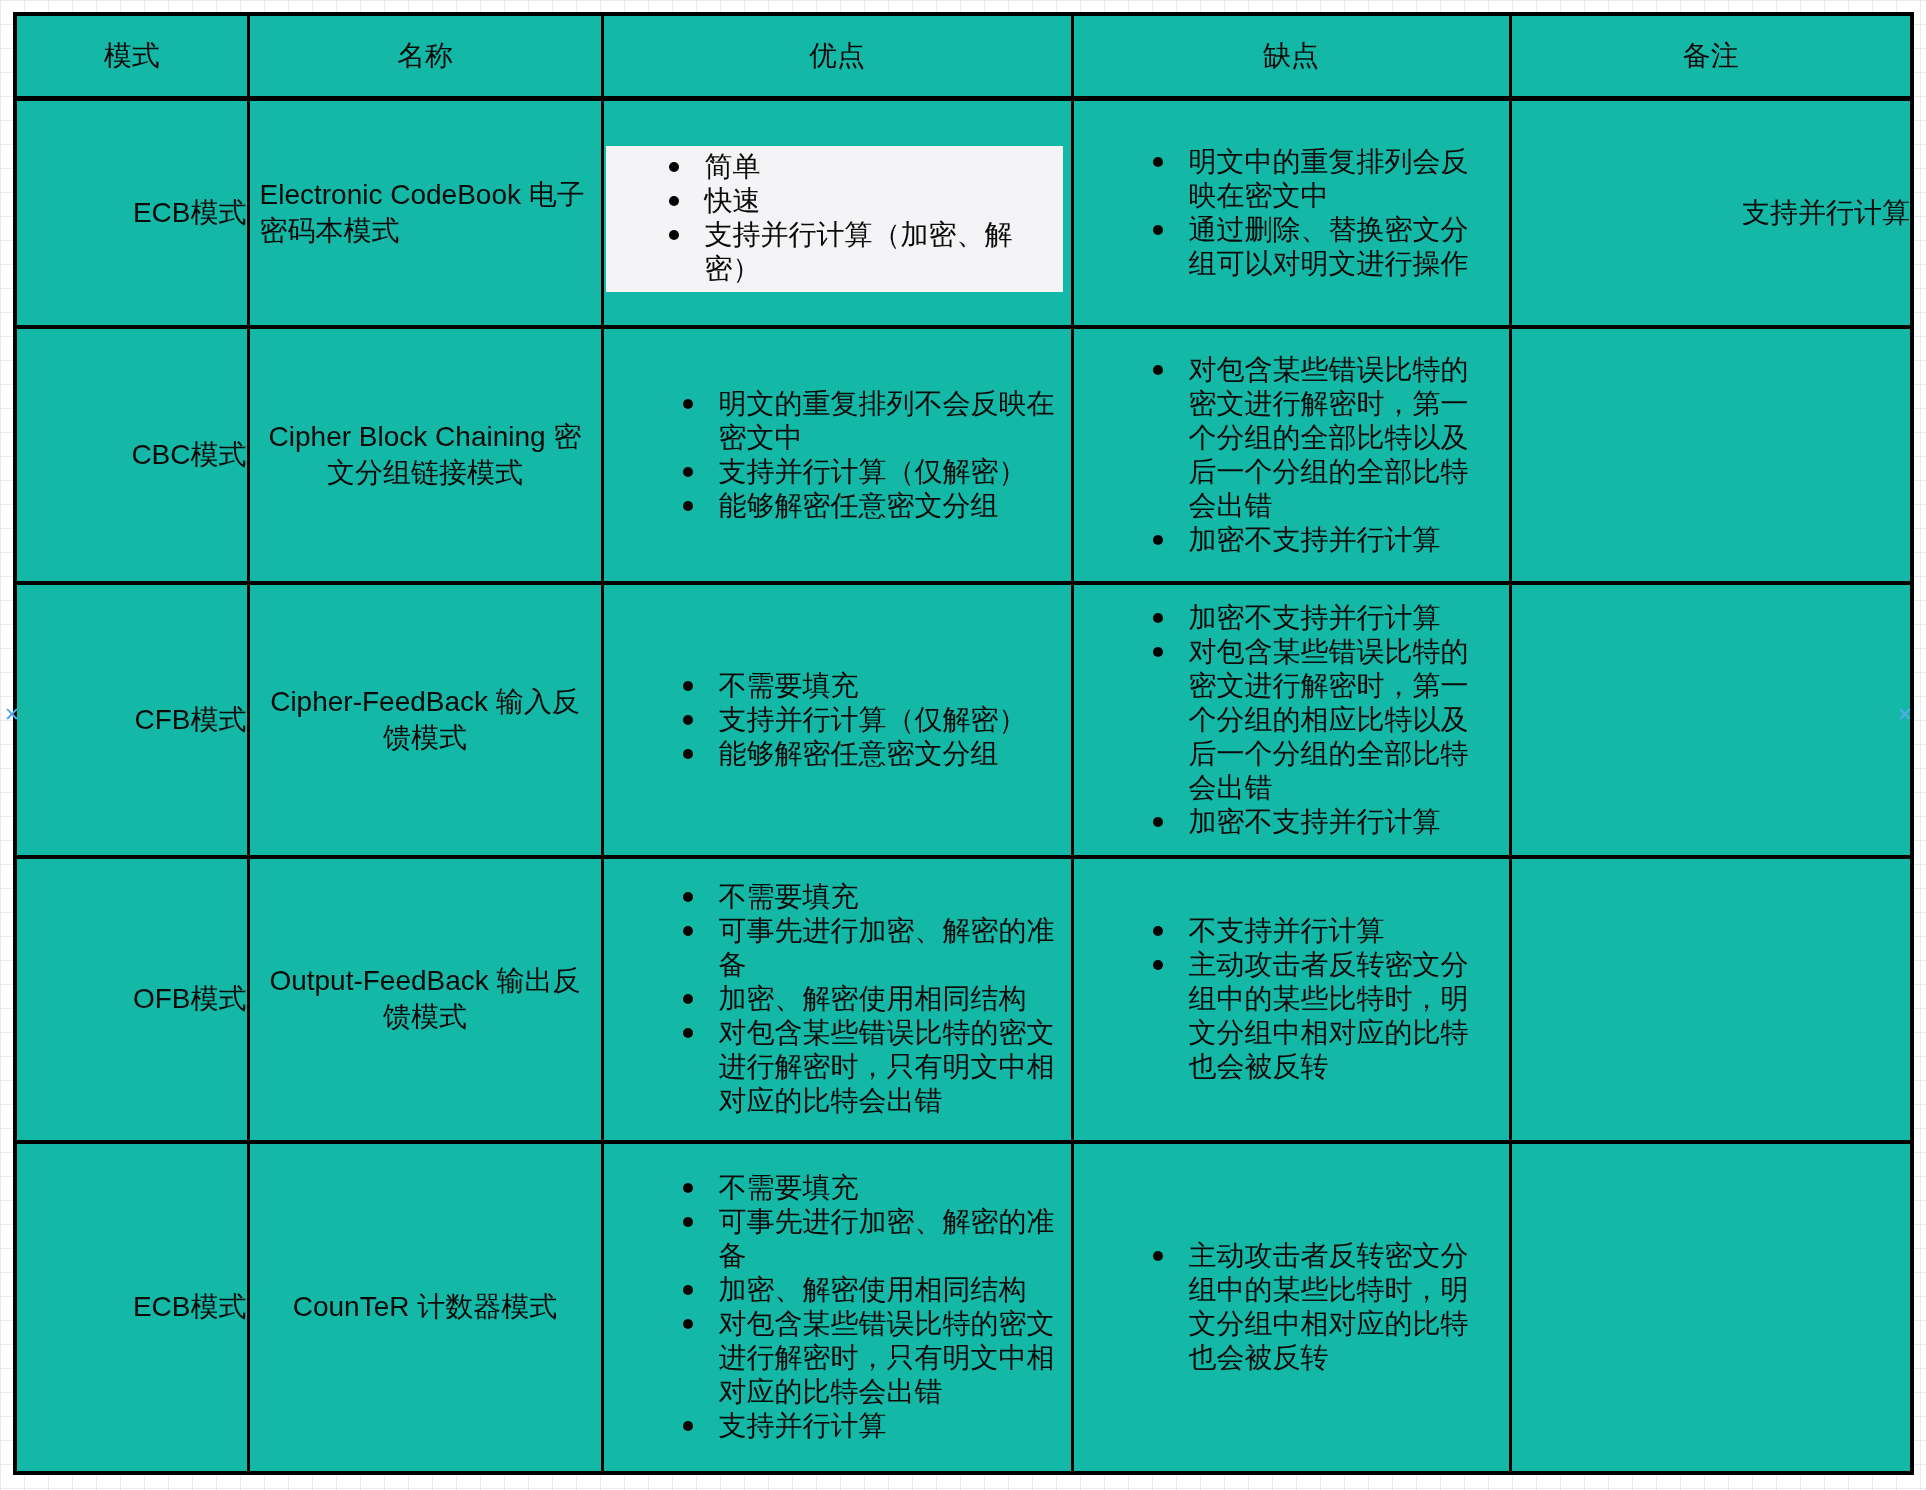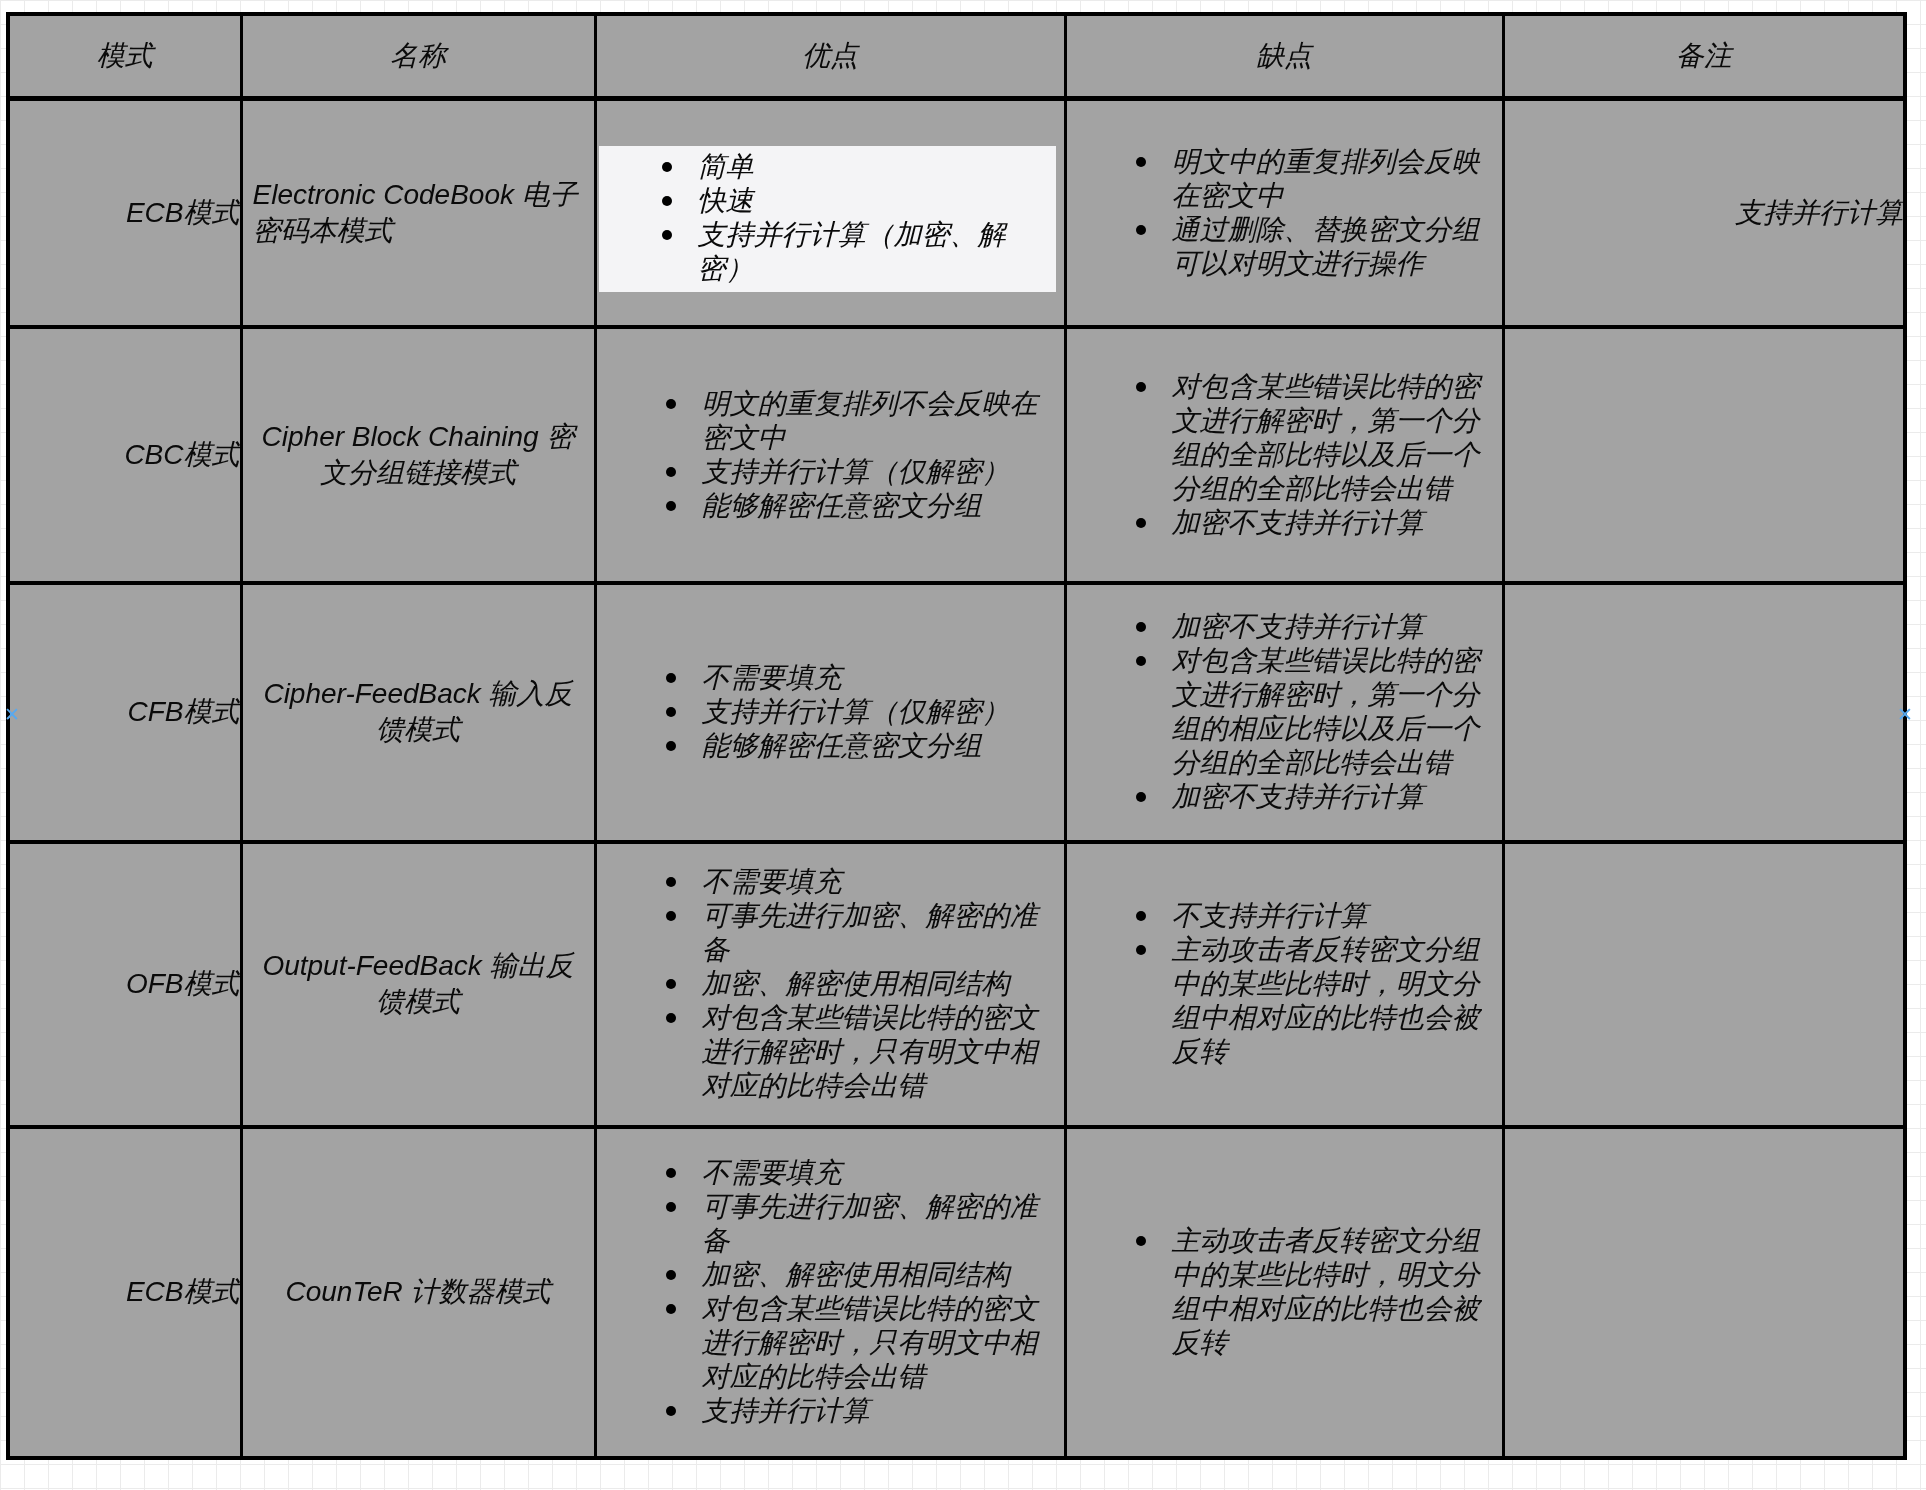--- a/index.html
+++ b/index.html
@@ -15,28 +15,27 @@
       linear-gradient(to bottom, #ebebeb 1px, transparent 1px);
     background-size: 24px 24px;
     font-family: "Liberation Sans", "DejaVu Sans", sans-serif;
     color: #0a0a0a;
   }
 
   .canvas { position: relative; width: 1926px; height: 1490px; }
 
   table.modes {
     position: absolute;
-    left: 6px;
+    left: 13px;
     top: 12px;
     width: 1897px;
     table-layout: fixed;
     border-collapse: collapse;
-    background: #a3a3a3;
+    background: #14b8a6;
     border: 4px solid #000;
-    font-style: italic;
   }
 
   th, td {
     border: solid #000;
     border-width: 4px 3px;
     padding: 0;
     vertical-align: middle;
     font-size: 28px;
     line-height: 34px;
     overflow: hidden;
@@ -59,21 +58,21 @@
     text-align: right;
   }
   td.name {
     text-align: center;
     line-height: 36px;
     padding: 0 10px;
   }
   td.name.align-left { text-align: left; }
 
   ul.bullets {
-    margin: 4px;
+    margin: 14px;
     padding: 2px 2px 2px 101px;
     list-style: none;
   }
   ul.bullets li {
     position: relative;
   }
   ul.bullets li::before {
     content: "";
     position: absolute;
     left: -36px;

